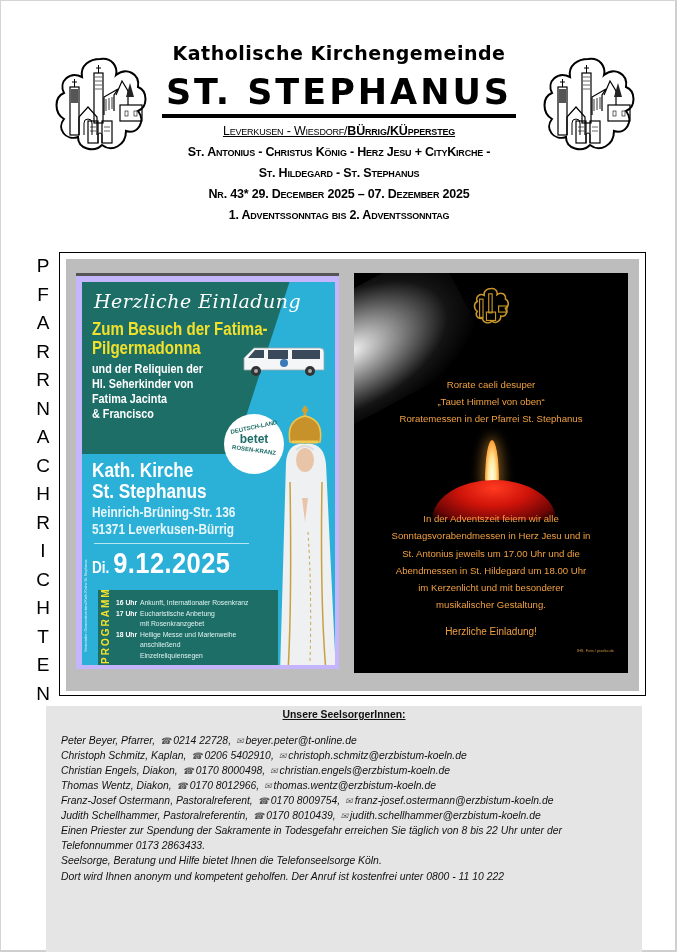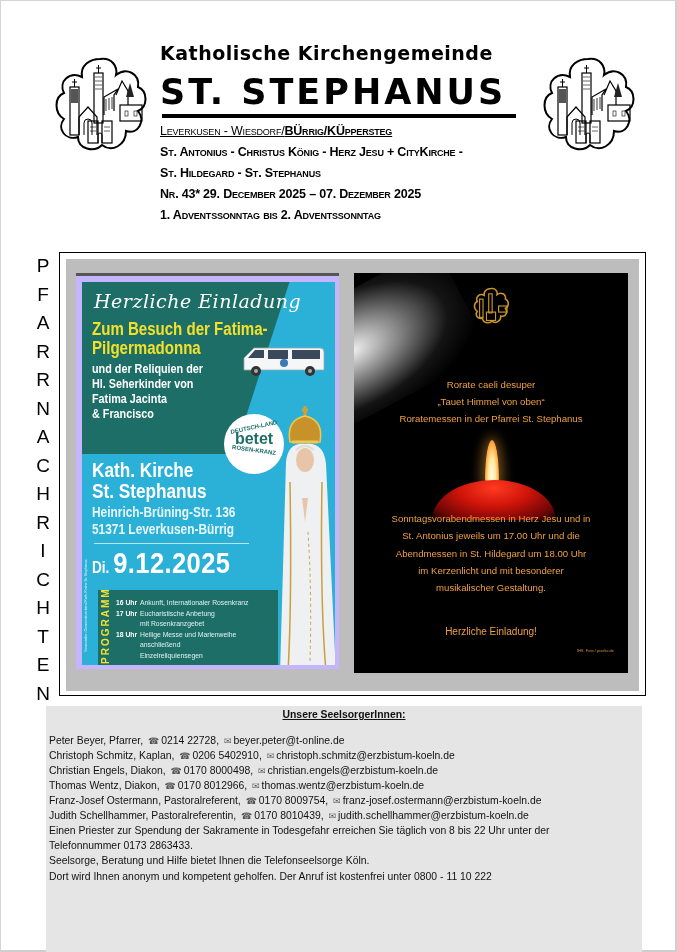--- a/index.html
+++ b/index.html
@@ -4,21 +4,21 @@
 <style>
   * { box-sizing: border-box; margin: 0; padding: 0; }
   html, body { width: 677px; height: 952px; background: #ffffff; overflow: hidden; }
   body { position: relative; font-family: "Liberation Sans", sans-serif; color: #000; }
   .page-frame { position: absolute; left: 0; top: 0; width: 677px; height: 952px; border: 1px solid #d4d4d4; border-right: 2px solid #cfcfcf; border-bottom: 2px solid #cfcfcf; }
 
   
   .logo { position: absolute; width: 96px; height: 100px; top: 55px; }
   .logo-left { left: 52px; }
   .logo-right { left: 540px; }
-  .title-block { position: absolute; left: 160px; width: 358px; top: 40px; text-align: left; }
+  .title-block { position: absolute; left: 160px; width: 358px; top: 40px; text-align: center; }
   .org-line { font-family: "DejaVu Sans", sans-serif; font-size: 19px; font-weight: bold; letter-spacing: 0.5px; margin-top: 2px; }
   .main-title { font-family: "DejaVu Sans", sans-serif; font-size: 35px; font-weight: bold; letter-spacing: 3px; line-height: 40px; margin-top: 8px; }
   .title-rule { height: 4px; background: #000; margin: 2px 2px 0 2px; }
   .sub { font-family: "Liberation Sans", sans-serif; font-weight: bold; font-variant: small-caps; font-size: 12.5px; line-height: 21px; letter-spacing: -0.2px; }
   .sub.underline { text-decoration: underline; margin-top: 3px; font-weight: normal; }
   .sub.underline b { font-weight: bold; }
 
   
   .vertical-title { position: absolute; left: 33px; top: 252px; width: 20px; display: flex; flex-direction: column; align-items: center; }
   .vertical-title span { font-family: "Liberation Sans", sans-serif; font-size: 19px; line-height: 28.5px; height: 28.5px; }
@@ -30,21 +30,21 @@
   
   .poster1 { position: absolute; left: 76px; top: 273px; width: 263px; height: 396px; background: #c4b5fd; border-top: 3px solid #555; }
   .p1-inner { position: absolute; left: 6px; top: 6px; right: 4px; bottom: 4px; background: #2bb0d8; overflow: hidden; }
   .p1-green { position: absolute; left: 0; top: 0; width: 100%; height: 172px; background: #1e6e68; clip-path: polygon(0 0, 82% 0, 60% 100%, 0 100%); }
   .p1-script { position: absolute; left: 12px; top: 8px; font-family: "DejaVu Serif", serif; font-style: italic; font-size: 19px; color: #fff; letter-spacing: 0.5px; }
   .p1-yellow { position: absolute; left: 10px; top: 38px; font-family: "Liberation Sans", sans-serif; font-weight: bold; font-size: 17.5px; line-height: 19px; color: #f2e12b; transform: scaleX(0.86); transform-origin: left; white-space: nowrap; }
   .p1-white { position: absolute; left: 10px; top: 80px; font-family: "Liberation Sans", sans-serif; font-weight: bold; font-size: 12px; line-height: 15px; color: #fff; transform: scaleX(0.9); transform-origin: left; white-space: nowrap; }
   .p1-van { position: absolute; left: 158px; top: 62px; width: 86px; height: 36px; }
   .p1-badge { position: absolute; left: 142px; top: 132px; width: 60px; height: 60px; border-radius: 50%; background: #fff; text-align: center; color: #1e6e68; font-weight: bold; }
   .p1-badge .b1 { font-size: 6px; line-height: 7px; margin-top: 10px; transform: rotate(-12deg); }
-  .p1-badge .b2 { font-size: 16px; line-height: 16px; font-family: "Liberation Sans", sans-serif; }
+  .p1-badge .b2 { font-size: 12px; line-height: 16px; font-family: "Liberation Sans", sans-serif; }
   .p1-badge .b3 { font-size: 6px; line-height: 7px; transform: rotate(8deg); }
   .p1-church { position: absolute; left: 10px; top: 178px; font-family: "Liberation Sans", sans-serif; font-weight: bold; font-size: 20px; line-height: 21px; color: #fff; transform: scaleX(0.86); transform-origin: left; white-space: nowrap; }
   .p1-addr { position: absolute; left: 10px; top: 222px; font-family: "Liberation Sans", sans-serif; font-weight: bold; font-size: 14.5px; line-height: 17px; color: #e8f7fb; transform: scaleX(0.82); transform-origin: left; white-space: nowrap; }
   .p1-line { position: absolute; left: 12px; top: 261px; width: 155px; height: 1px; background: #ffffffaa; }
   .p1-date { position: absolute; left: 10px; top: 264px; color: #fff; font-family: "Liberation Sans", sans-serif; font-weight: bold; white-space: nowrap; transform: scaleX(0.85); transform-origin: left; }
   .p1-date .di { font-size: 16px; }
   .p1-date .dd { font-size: 30px; letter-spacing: 0.5px; }
   .p1-prog { position: absolute; left: 16px; top: 308px; width: 180px; height: 78px; background: #1e6e68; }
   .p1-prog-label { position: absolute; left: 2px; top: 6px; width: 12px; height: 68px; writing-mode: vertical-rl; transform: rotate(180deg); color: #f2e12b; font-weight: bold; font-size: 10px; letter-spacing: 2px; text-align: center; }
   .p1-prog-rows { position: absolute; left: 18px; top: 8px; font-size: 6.8px; line-height: 10.5px; color: #dff2f0; white-space: nowrap; }
@@ -61,21 +61,21 @@
   .p2-head { top: 103px; line-height: 17px; }
   .p2-body { top: 237px; line-height: 17.3px; }
   .p2-invite { top: 353px; font-size: 10px; }
   .p2-credit { position: absolute; right: 14px; top: 375px; font-size: 4px; color: #c89040; }
   .p2-flame { position: absolute; left: 131px; top: 167px; width: 14px; height: 48px; border-radius: 50% 50% 45% 45% / 80% 80% 20% 20%; background: radial-gradient(ellipse at 50% 75%, #fffbe5 0%, #ffe9a0 35%, #ff9d2e 70%, rgba(255,120,0,0) 100%); box-shadow: 0 0 12px 4px rgba(255,170,60,0.45); }
   .p2-candle { position: absolute; left: 78px; top: 207px; width: 124px; height: 40px; border-radius: 50% 50% 0 0 / 100% 100% 0 0; background: radial-gradient(ellipse at 50% 20%, #ff3a20 0%, #d0140a 40%, #6a0505 80%, rgba(0,0,0,0) 100%); }
 
   
   .contacts { position: absolute; left: 46px; top: 706px; width: 596px; height: 250px; background: #e5e5e5; font-family: "Liberation Sans", sans-serif; font-size: 10.4px; color: #111; }
   .contacts-title { position: absolute; left: 0; width: 100%; top: 3px; text-align: center; font-weight: bold; text-decoration: underline; font-size: 10.4px; }
-  .contact-lines { position: absolute; left: 3px; top: 27px; width: 590px; }
+  .contact-lines { position: absolute; left: 15px; top: 27px; width: 590px; font-style: italic; }
   .cline { height: 15px; line-height: 15px; white-space: nowrap; }
   .cline .ico { display: inline-block; font-size: 9px; color: #555; margin: 0 2px; }
   .note { line-height: 15px; height: 15px; white-space: nowrap; }
   .note.gap { margin-top: 1px; }
 </style>
 </head>
 <body>
 
 <div class="page-frame"></div>
 
@@ -239,20 +239,21 @@
     <rect x="36" y="66" width="24" height="22" fill="none" stroke="#c8962a" stroke-width="3"></rect>
   </svg>
   <div class="p2-text p2-head">
     <div>Rorate caeli desuper</div>
     <div>„Tauet Himmel von oben“</div>
     <div>Roratemessen in der Pfarrei St. Stephanus</div>
   </div>
   <div class="p2-flame"></div>
   <div class="p2-candle"></div>
   <div class="p2-text p2-body">
+    <div>In der Adventszeit feiern wir alle</div>
     <div>Sonntagsvorabendmessen in Herz Jesu und in</div>
     <div>St. Antonius jeweils um 17.00 Uhr und die</div>
     <div>Abendmessen in St. Hildegard um 18.00 Uhr</div>
     <div>im Kerzenlicht und mit besonderer</div>
     <div>musikalischer Gestaltung.</div>
   </div>
   <div class="p2-text p2-invite">Herzliche Einladung!</div>
   <div class="p2-credit">IHS. Foto / pixelio.de</div>
 </div>
 

